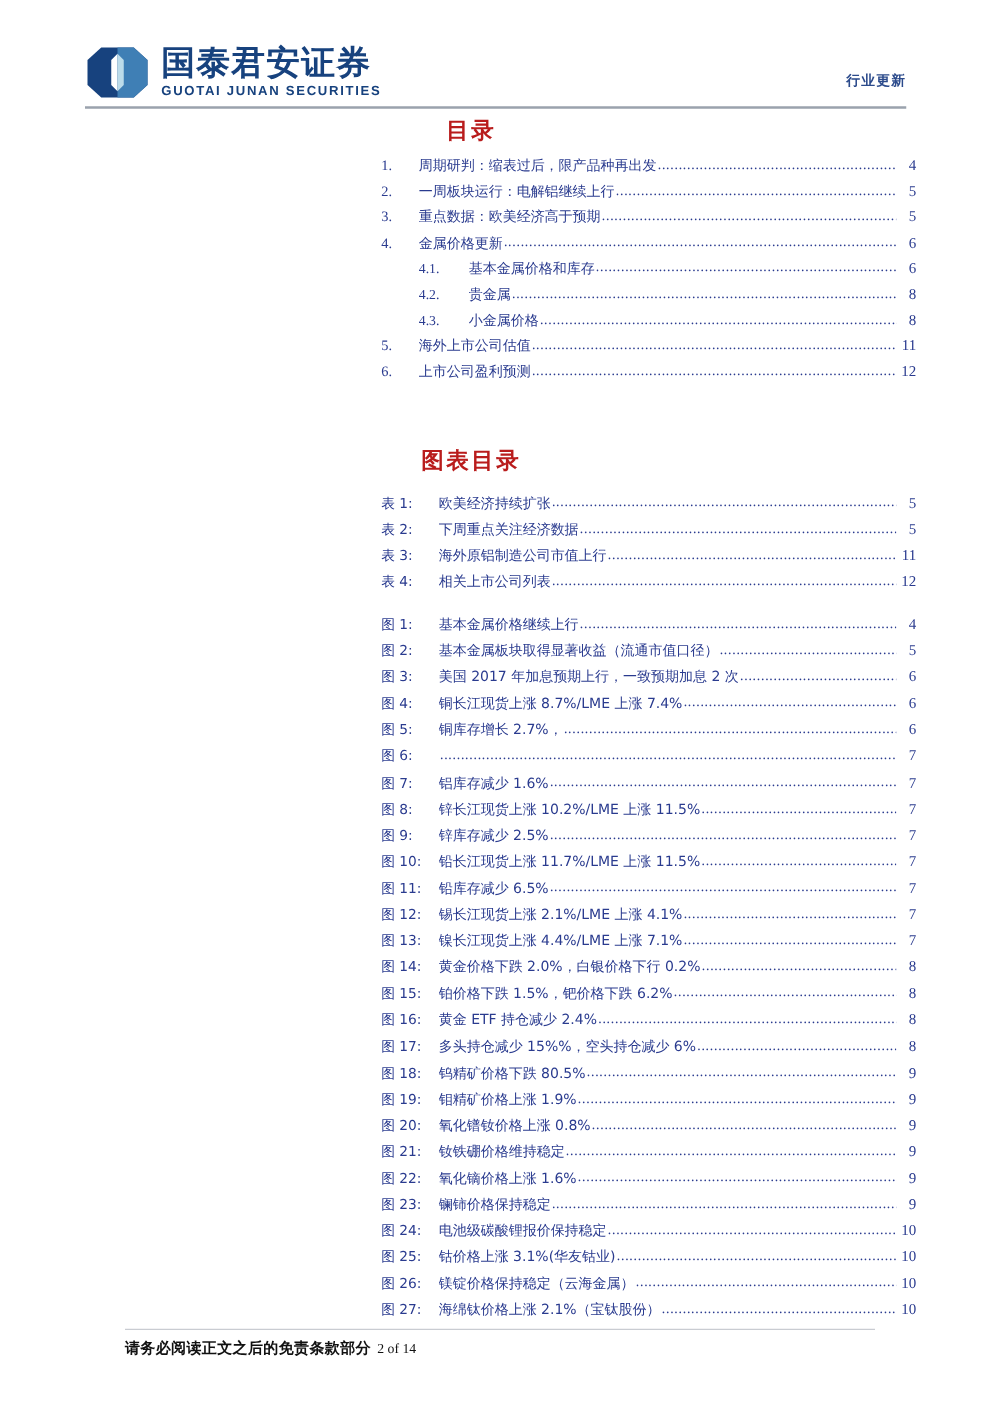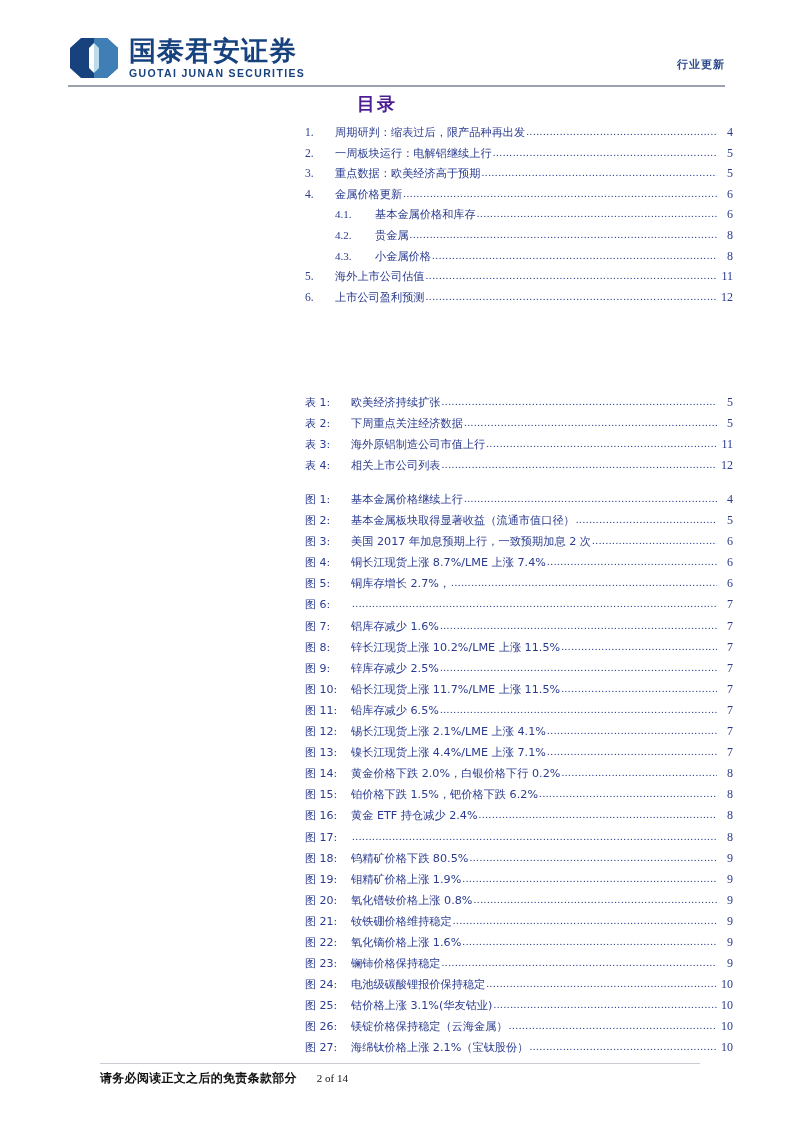--- a/index.html
+++ b/index.html
@@ -88,21 +88,21 @@
   }
 
   
   .toc-title {
     position: absolute;
     width: 754px;
     text-align: center;
     font-family: "DejaVu Sans", "Liberation Sans", sans-serif;
     font-size: 18px;
     font-weight: 700;
-    color: #4c1d95;
+    color: #b91c1c;
     letter-spacing: 2px;
   }
   #toc-title-main { top: 92px; }
   #toc-title-figs { top: 356px; }
 
   
   .toc-block {
     position: absolute;
     left: 305px;
     width: 428px;
@@ -172,21 +172,21 @@
 
   .toc-row.figs { line-height: 21.1px; height: 21.1px; }
 
   
   .footer {
     position: absolute;
     left: 100px;
     top: 1070px;
     display: flex;
     align-items: baseline;
-    gap: 20px;
+    gap: 5px;
   }
   .footer-cn {
     font-family: "DejaVu Sans", "Liberation Sans", sans-serif;
     font-size: 12px;
     font-weight: 700;
     color: #111;
     letter-spacing: 0.3px;
   }
   .footer-page {
     font-family: "Liberation Serif", serif;
@@ -279,20 +279,21 @@
         <span class="toc-page">11</span>
       </div>
       <div class="toc-row lvl1">
         <span class="toc-num">6.</span>
         <span class="toc-label">上市公司盈利预测</span>
         <span class="toc-dots">............................................................................................................................................</span>
         <span class="toc-page">12</span>
       </div>
     </div>
 
+  <div class="toc-title" id="toc-title-figs">图表目录</div>
   <div class="toc-block" id="toc-figtables">
       <div class="toc-row item figs">
         <span class="toc-num">表 1:</span>
         <span class="toc-label">欧美经济持续扩张</span>
         <span class="toc-dots">............................................................................................................................................</span>
         <span class="toc-page">5</span>
       </div>
       <div class="toc-row item figs">
         <span class="toc-num">表 2:</span>
         <span class="toc-label">下周重点关注经济数据</span>
@@ -403,20 +404,21 @@
         <span class="toc-page">8</span>
       </div>
       <div class="toc-row item figs">
         <span class="toc-num">图 16:</span>
         <span class="toc-label">黄金 ETF 持仓减少 2.4%</span>
         <span class="toc-dots">............................................................................................................................................</span>
         <span class="toc-page">8</span>
       </div>
       <div class="toc-row item figs">
         <span class="toc-num">图 17:</span>
+        <span class="toc-label">多头持仓减少 15%%，空头持仓减少 6%</span>
         <span class="toc-dots">............................................................................................................................................</span>
         <span class="toc-page">8</span>
       </div>
       <div class="toc-row item figs">
         <span class="toc-num">图 18:</span>
         <span class="toc-label">钨精矿价格下跌 80.5%</span>
         <span class="toc-dots">............................................................................................................................................</span>
         <span class="toc-page">9</span>
       </div>
       <div class="toc-row item figs">

